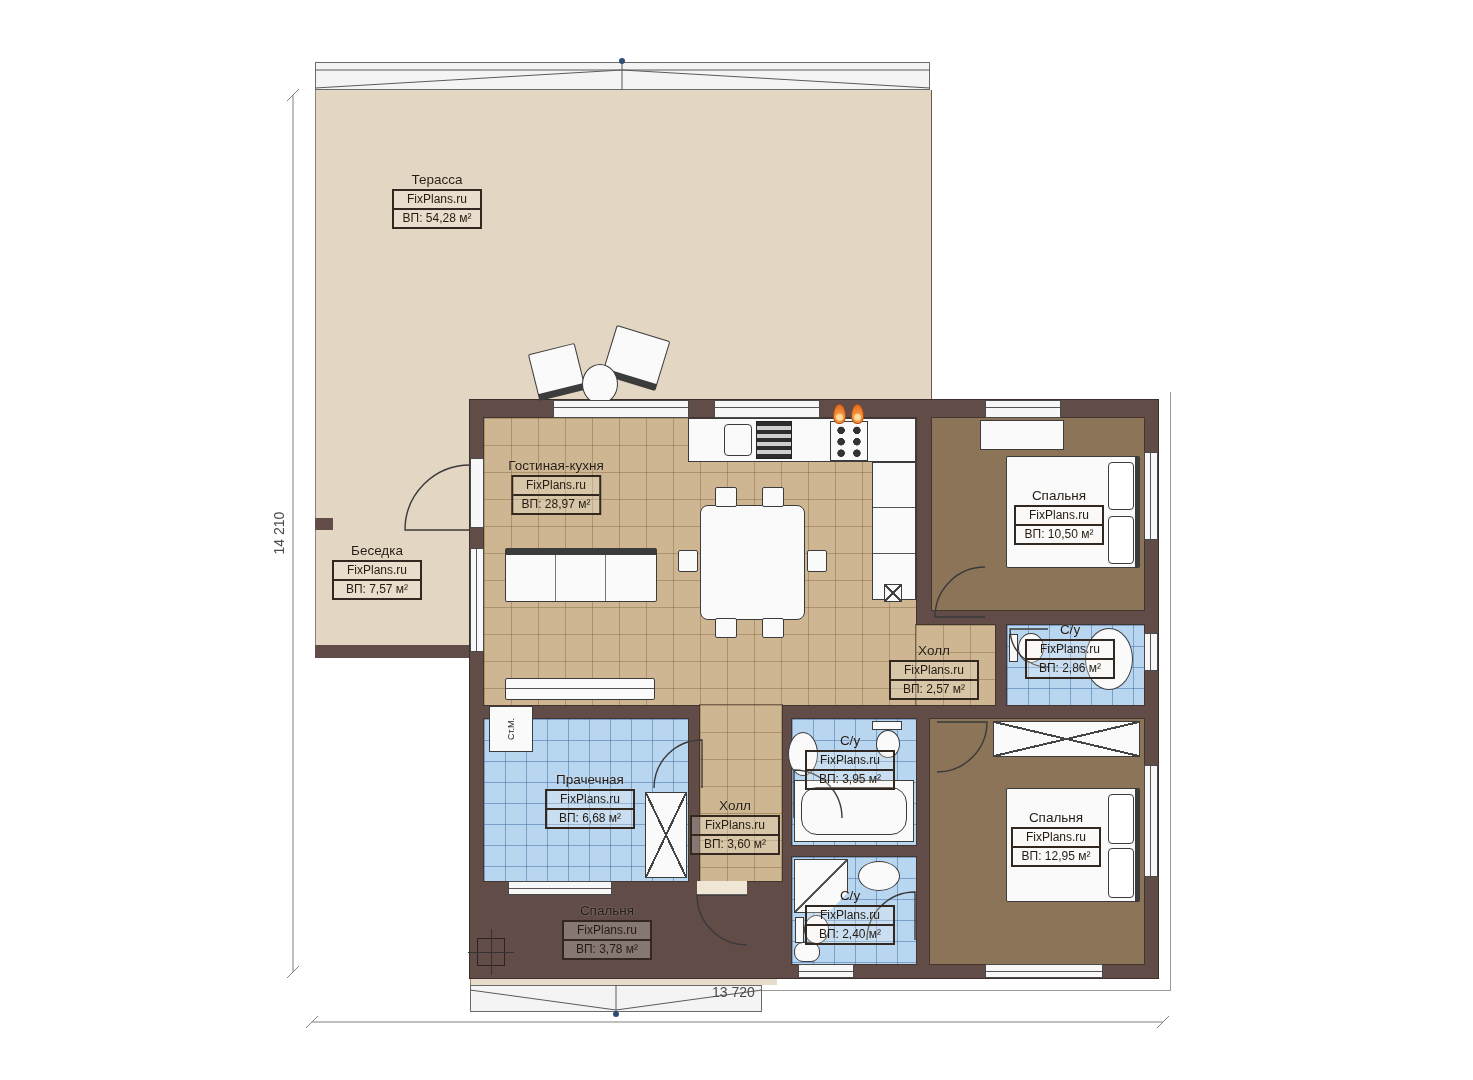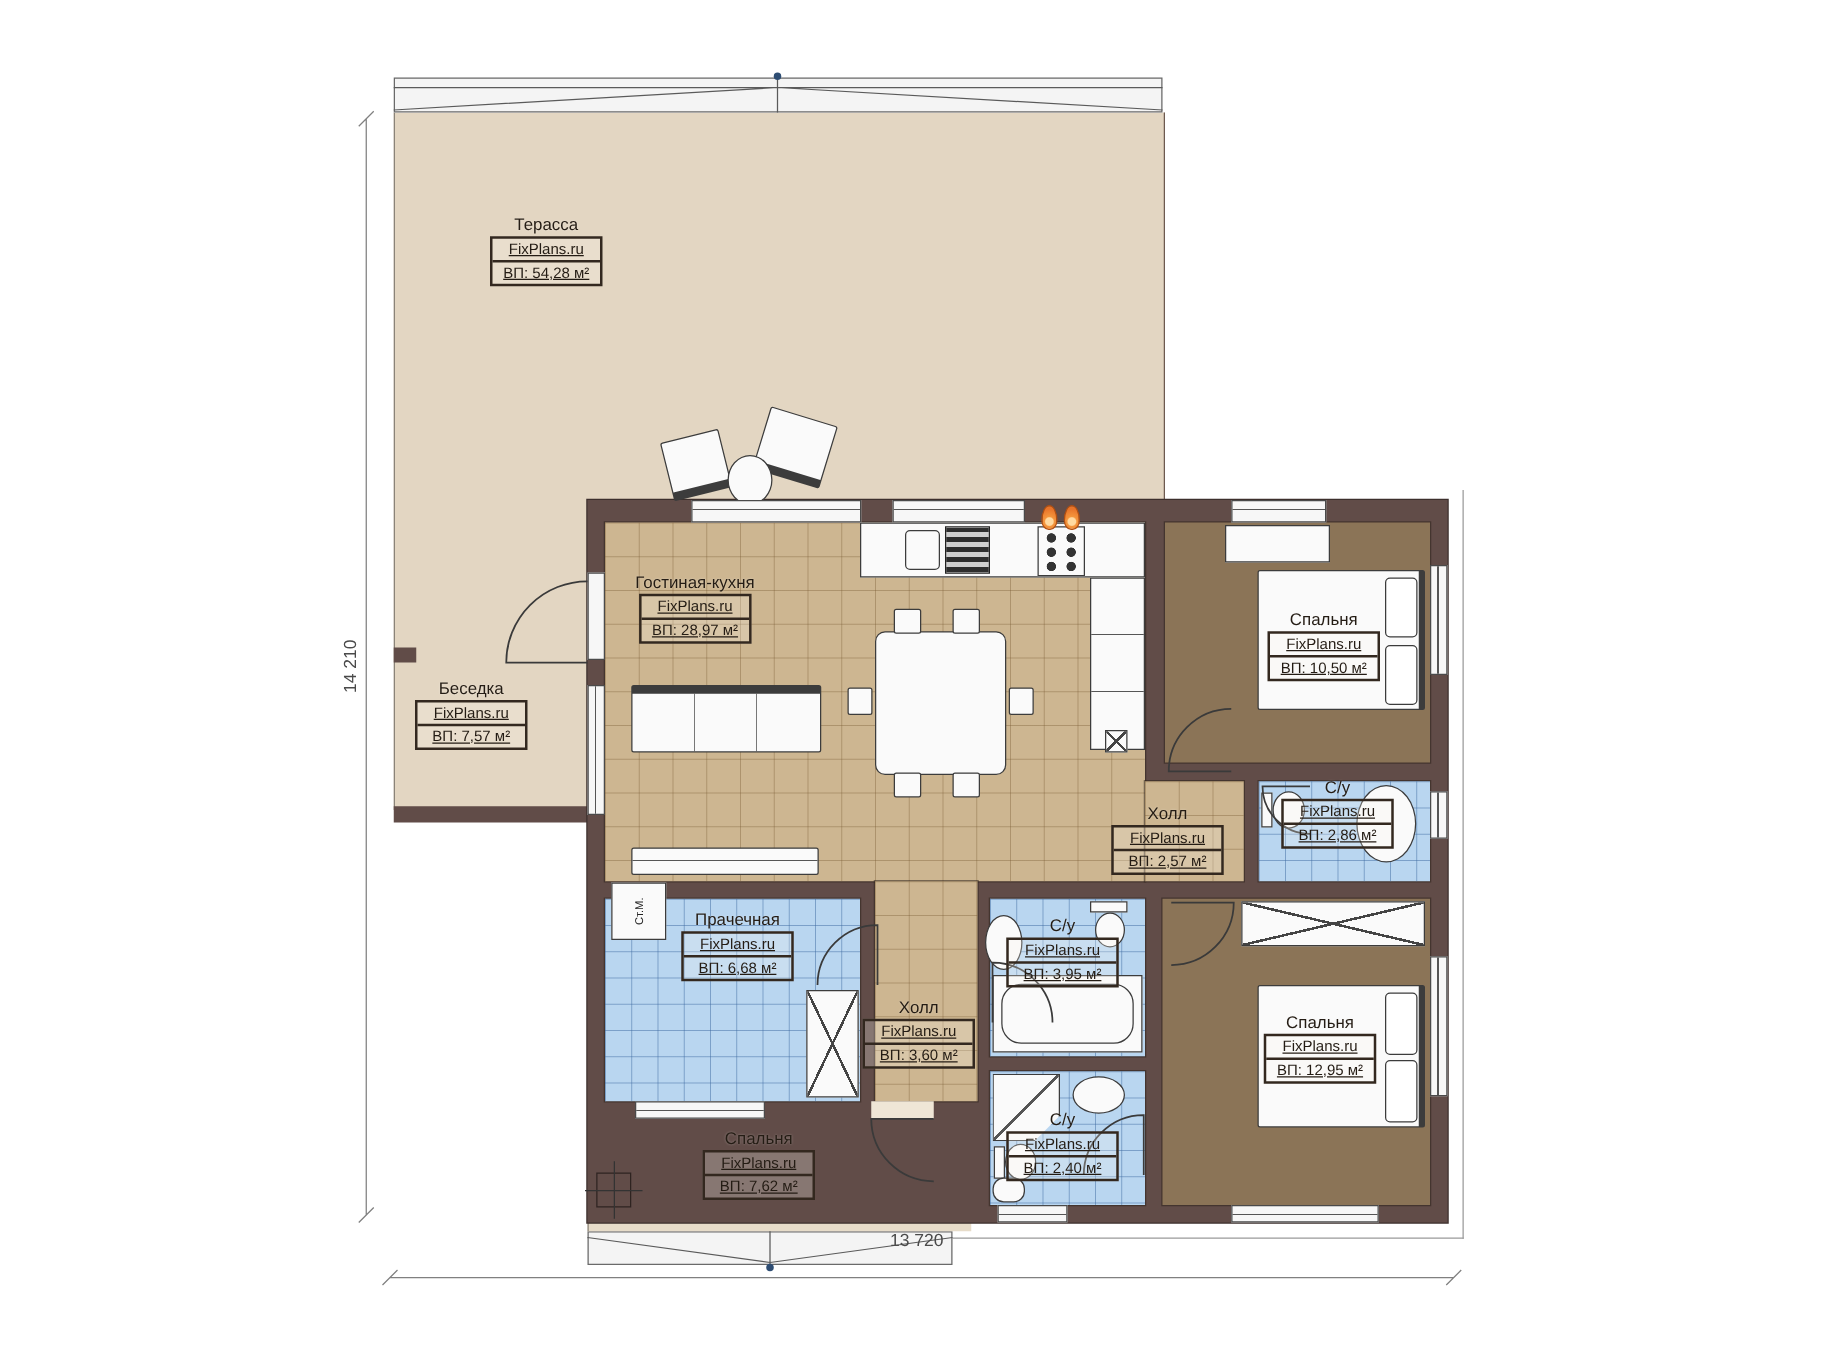--- a/index.html
+++ b/index.html
@@ -50,21 +50,21 @@
     border:1px solid #b04f12;box-sizing:border-box;}
   .column{background:#614c48;border:1px solid #2e2320;}
   .column::before{content:"";position:absolute;left:-10px;right:-10px;top:50%;height:1px;background:#333;}
   .column::after{content:"";position:absolute;top:-10px;bottom:-10px;left:50%;width:1px;background:#333;}
   .pillow{background:#ffffff;border:1.2px solid #3c3c3c;border-radius:4px;}
   .washer span{position:absolute;left:50%;top:50%;transform:translate(-50%,-50%) rotate(-90deg);
     font-size:9px;color:#222;white-space:nowrap;}
   
   .room-label{position:absolute;transform:translateX(-50%);text-align:center;z-index:60;color:#241c14;}
   .room-label .rname{font-weight:normal;font-size:13.5px;margin-bottom:2px;text-shadow:0 0 2px rgba(255,255,255,.35);}
-  .room-label .rbox{border:2px solid #33281f;background:rgba(250,246,238,.25);display:inline-block;min-width:86px;text-decoration:underline;}
+  .room-label .rbox{border:2px solid #33281f;background:rgba(250,246,238,.25);display:inline-block;min-width:86px;}
   .room-label .row{font-size:12px;padding:1px 7px;line-height:15px;}
   .room-label .row + .row{border-top:2px solid #33281f;}
   .dim-label{position:absolute;font-size:14px;color:#4a4a4a;z-index:60;}
   svg.overlay{position:absolute;left:0;top:0;z-index:50;pointer-events:none;}
   .z1{z-index:1}.z2{z-index:2}.z3{z-index:3}.z4{z-index:4}.z5{z-index:5}.z6{z-index:6}
 </style>
 </head>
 <body>
 
 <div id="plan">
@@ -203,21 +203,21 @@
       <div class="row">ВП: 2,86 м²</div>
     </div>
   </div>
   <div class="room-label" style="left:850px;top:733px;">
     <div class="rname">С/у</div>
     <div class="rbox">
       <div class="row">FixPlans.ru</div>
       <div class="row">ВП: 3,95 м²</div>
     </div>
   </div>
-  <div class="room-label" style="left:590px;top:728px;">
+  <div class="room-label" style="left:590px;top:772px;">
     <div class="rname">Прачечная</div>
     <div class="rbox">
       <div class="row">FixPlans.ru</div>
       <div class="row">ВП: 6,68 м²</div>
     </div>
   </div>
   <div class="room-label" style="left:735px;top:798px;">
     <div class="rname">Холл</div>
     <div class="rbox">
       <div class="row">FixPlans.ru</div>
@@ -235,21 +235,21 @@
     <div class="rname">Спальня</div>
     <div class="rbox">
       <div class="row">FixPlans.ru</div>
       <div class="row">ВП: 12,95 м²</div>
     </div>
   </div>
   <div class="room-label" style="left:607px;top:903px;">
     <div class="rname">Спальня</div>
     <div class="rbox">
       <div class="row">FixPlans.ru</div>
-      <div class="row">ВП: 7,62 м²</div>
+      <div class="row">ВП: 3,78 м²</div>
     </div>
   </div>
 
   <div class="dim-label" style="left:258px;top:525px;transform:rotate(-90deg);transform-origin:center;">14 210</div>
   <div class="dim-label" style="left:712px;top:984px;">13 720</div>
 
   <svg class="overlay" width="1473" height="1080">
 
     <g stroke="#3a3a3a" stroke-width="1.4" fill="none">
       <path d="M470 530 L405 530 A65 65 0 0 1 470 465"></path>

